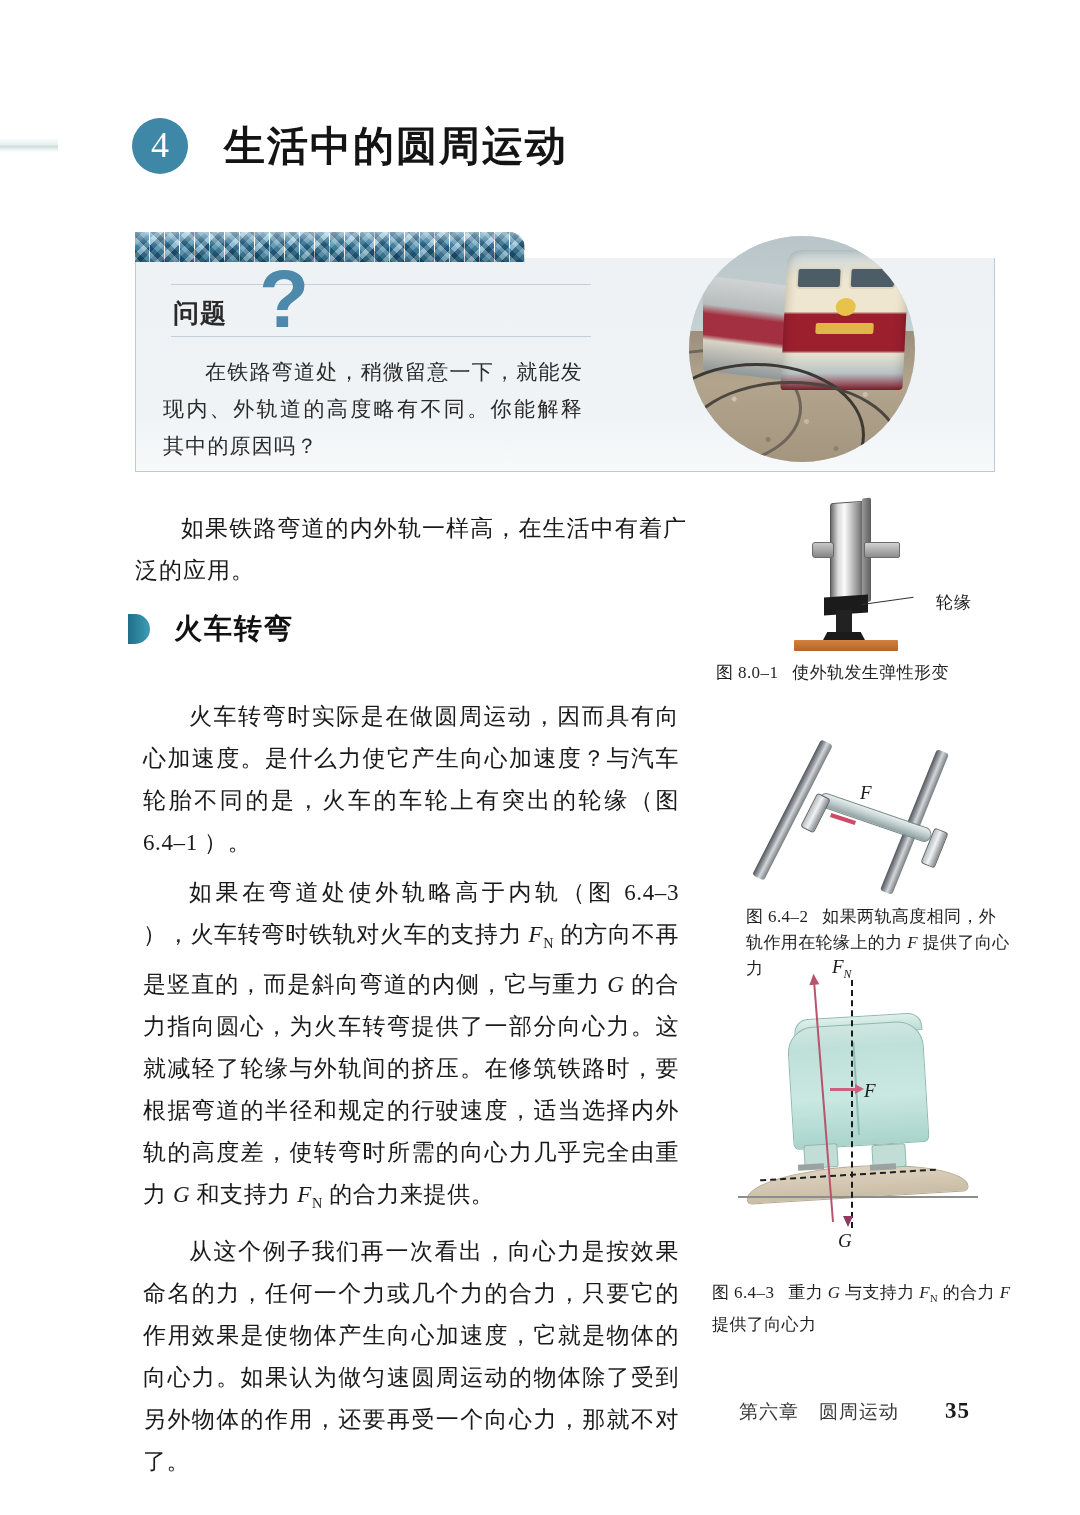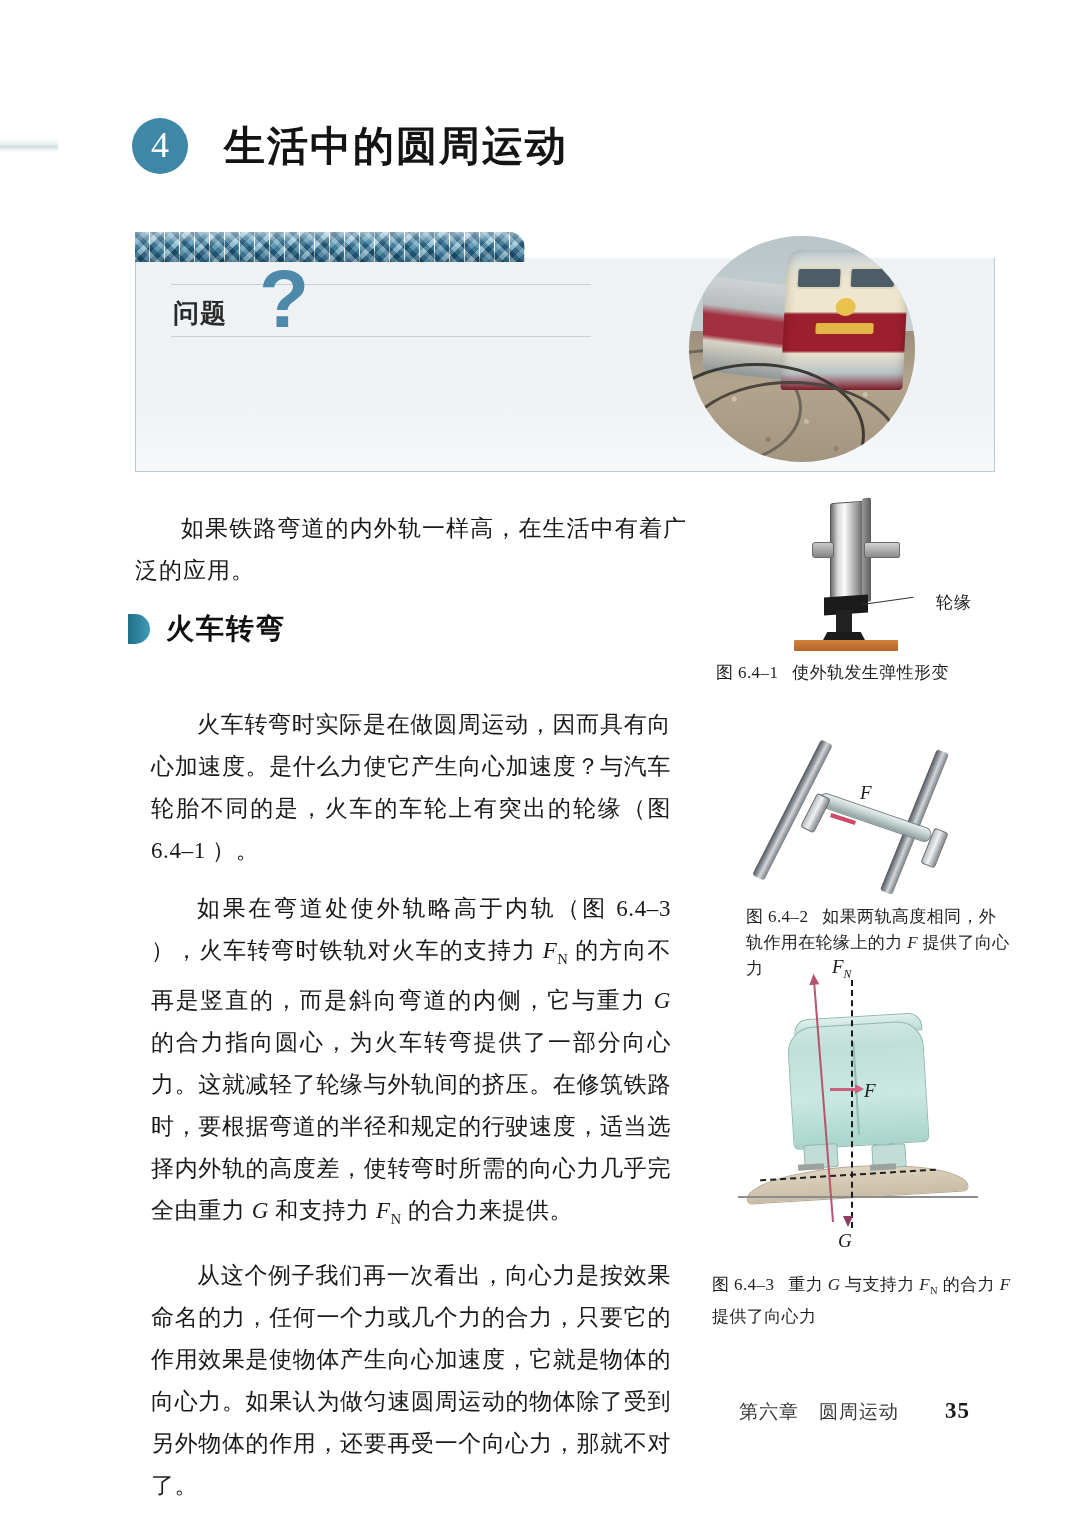--- a/index.html
+++ b/index.html
@@ -266,21 +266,21 @@
     text-indent: 46px;
     text-align: justify;
   }
 
   .sub-head {
     position: absolute;
     left: 128px;
     top: 610px;
     display: flex;
     align-items: center;
-    gap: 16px;
+    gap: 24px;
   }
   .sub-bullet {
     width: 22px;
     height: 30px;
     background: linear-gradient(to right, #1f6f8a, #3f9cb5);
     border-radius: 0 16px 16px 0;
   }
   .sub-head-text {
     font-family: "Liberation Sans", "DejaVu Sans", sans-serif;
     font-size: 28px;
@@ -294,21 +294,21 @@
     left: 135px;
     top: 688px;
     width: 552px;
   }
   .body-col p {
     font-size: 23px;
     line-height: 42px;
     letter-spacing: 0.6px;
     text-indent: 46px;
     text-align: justify;
-    margin: 16px;
+    margin: 8px;
   }
   .body-col p i { font-style: italic; }
   .body-col p sub { font-size: 0.62em; }
 
   
   .figcol { position: absolute; left: 712px; width: 300px; }
 
   .fig-caption {
     font-size: 17px;
     line-height: 26px;
@@ -567,21 +567,21 @@
   .lbl-f {
     position: absolute;
     left: 152px; top: 122px;
     font-size: 19px; font-style: italic;
   }
   .lbl-g {
     position: absolute;
     left: 126px; top: 272px;
     font-size: 19px; font-style: italic;
   }
-  .fig3 .fig-caption { margin-top: 14px; }
+  .fig3 .fig-caption { margin-top: 22px; }
 
   
   .footer {
     position: absolute;
     left: 0;
     top: 1398px;
     width: 1080px;
     text-align: right;
     padding-right: 110px;
     font-size: 19px;
@@ -611,20 +611,21 @@
       <div class="gloss"></div>
     </div>
 
     <div class="q-head">
       <div class="q-rule-top"></div>
       <div class="q-rule-bot"></div>
       <div class="q-label">问题</div>
       <div class="q-mark">?</div>
     </div>
 
+    <div class="q-text">在铁路弯道处，稍微留意一下，就能发现内、外轨道的高度略有不同。你能解释其中的原因吗？</div>
   </div>
 
   <div class="train-photo">
     <div class="tp-sky"></div>
     <div class="tp-ground"></div>
     <div class="tp-ballast"></div>
     <div class="tp-rail r3"></div>
     <div class="tp-cars"></div>
     <div class="tp-loco">
       <div class="tp-win-l"></div>
@@ -658,21 +659,21 @@
       <div class="wheel-hub"></div>
       <div class="wheel-axle"></div>
       <div class="wheel-flange"></div>
       <div class="wheel-stem"></div>
       <div class="wheel-foot"></div>
       <div class="wheel-sleeper"></div>
       <div class="flange-leader"></div>
       <div class="flange-label">轮缘</div>
     </div>
     <div class="fig-caption">
-      <span>图 6.4–1</span>&nbsp;&nbsp;&nbsp;<span>使外轨发生弹性形变</span>
+      <span>图 8.0–1</span>&nbsp;&nbsp;&nbsp;<span>使外轨发生弹性形变</span>
     </div>
   </div>
 
   <div class="figcol fig2">
     <div class="fig2-art">
       <div class="rail-a"></div>
       <div class="rail-b"></div>
       <div class="axle"></div>
       <div class="wheel-sm w1"></div>
       <div class="wheel-sm w2"></div>

